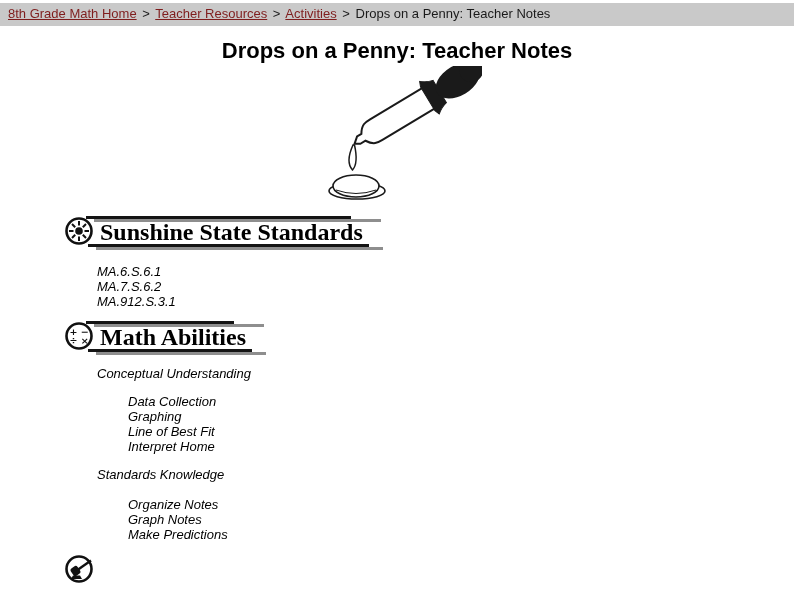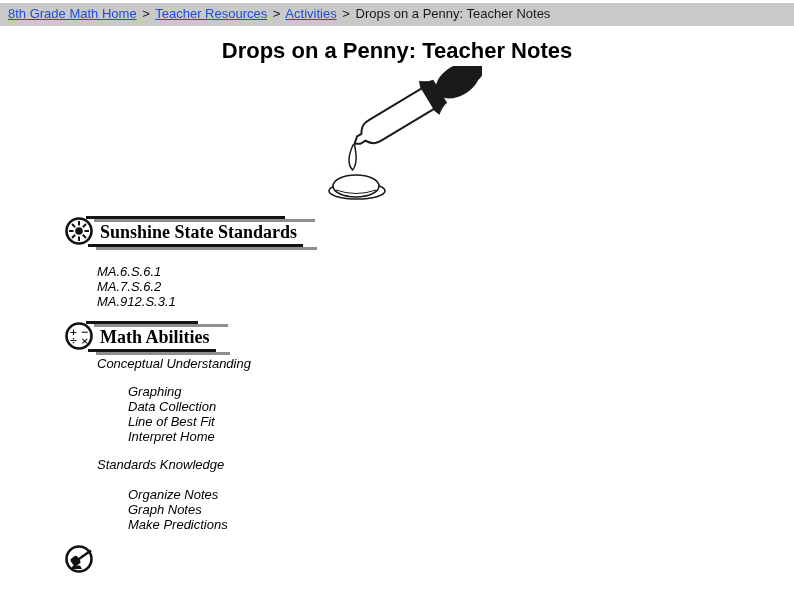--- a/index.html
+++ b/index.html
@@ -6,21 +6,21 @@
   .page {
     position:relative; width:794px; height:600px; overflow:hidden;
     font-family:"Liberation Sans", sans-serif; font-size:13px; color:#000;
     background:#fff;
   }
   
   .crumb-bar {
     margin-top:3px; background:#c9c9c9; padding:4px 8px 5px 8px;
     line-height:14px; white-space:nowrap;
   }
-  .crumb-bar a { color:#1d4ed8; text-decoration:underline; cursor:pointer; }
+  .crumb-bar a { color:#7f1d1d; text-decoration:underline; cursor:pointer; }
   .crumb-sep { color:#1a1a1a; padding:0 2px; }
   .crumb-current { color:#1a1a1a; }
 
   
   h1.page-title {
     margin:12px 0 2px 0; text-align:center;
     font-size:22px; font-weight:bold; letter-spacing:0;
   }
 
   
@@ -34,27 +34,27 @@
   .bl { display:block; position:relative; height:5px; }
   .bl i { position:absolute; display:block; height:3px; }
   .bl .k { background:#141414; z-index:2; top:0; }
   .bl .g { background:#8e8e8e; top:3px; z-index:1; }
   .bl.top .k { left:-14px; right:14px; }
   .bl.top .g { left:-6px;  right:-16px; }
   .bl.bot .k { left:-12px; right:-4px; }
   .bl.bot .g { left:-4px;  right:-18px; }
   .htxt {
     display:block; font-family:"Liberation Serif", serif; font-weight:bold;
-    font-size:18px; line-height:21px; padding:1px 2px 1px 0; white-space:nowrap;
+    font-size:24px; line-height:21px; padding:1px 2px 1px 0; white-space:nowrap;
   }
 
   
   .lvl1 { margin-left:97px; line-height:15px; }
   .lvl2 { margin-left:128px; line-height:15px; }
-  .gap-sm { }
+  .gap-sm { margin-top:10px; }
   .gap-md { margin-top:13px; }
   .gap-lg { margin-top:15px; }
   .sec1 { margin-top:9px; }
   .sec2 { margin-top:11px; }
   .sec3 { margin-top:11px; }
   .std-list { margin-top:13px; }
   div[data-name="list-item"], div[data-name="group-label"] { white-space:nowrap;font-style:italic; }
 </style>
 </head>
 <body>
@@ -145,22 +145,22 @@
       <span class="htxt" data-name="section-title">Math Abilities</span>
       <span class="bl bot" data-name="banner-line-bottom">
           <i class="k"></i>
           <i class="g"></i>
         </span>
     </span>
   </div>
 
   <div class="lvl1 gap-sm" data-name="group-label">Conceptual Understanding</div>
   <div class="lvl2 gap-md" data-name="sub-list">
+    <div data-name="list-item">Data Collection</div>
     <div data-name="list-item">Graphing</div>
-    <div data-name="list-item">Data Collection</div>
     <div data-name="list-item">Line of Best Fit</div>
     <div data-name="list-item">Interpret Home</div>
   </div>
 
   <div class="lvl1 gap-md" data-name="group-label">Standards Knowledge</div>
   <div class="lvl2 gap-lg" data-name="sub-list">
     <div data-name="list-item">Organize Notes</div>
     <div data-name="list-item">Graph Notes</div>
     <div data-name="list-item">Make Predictions</div>
   </div>

